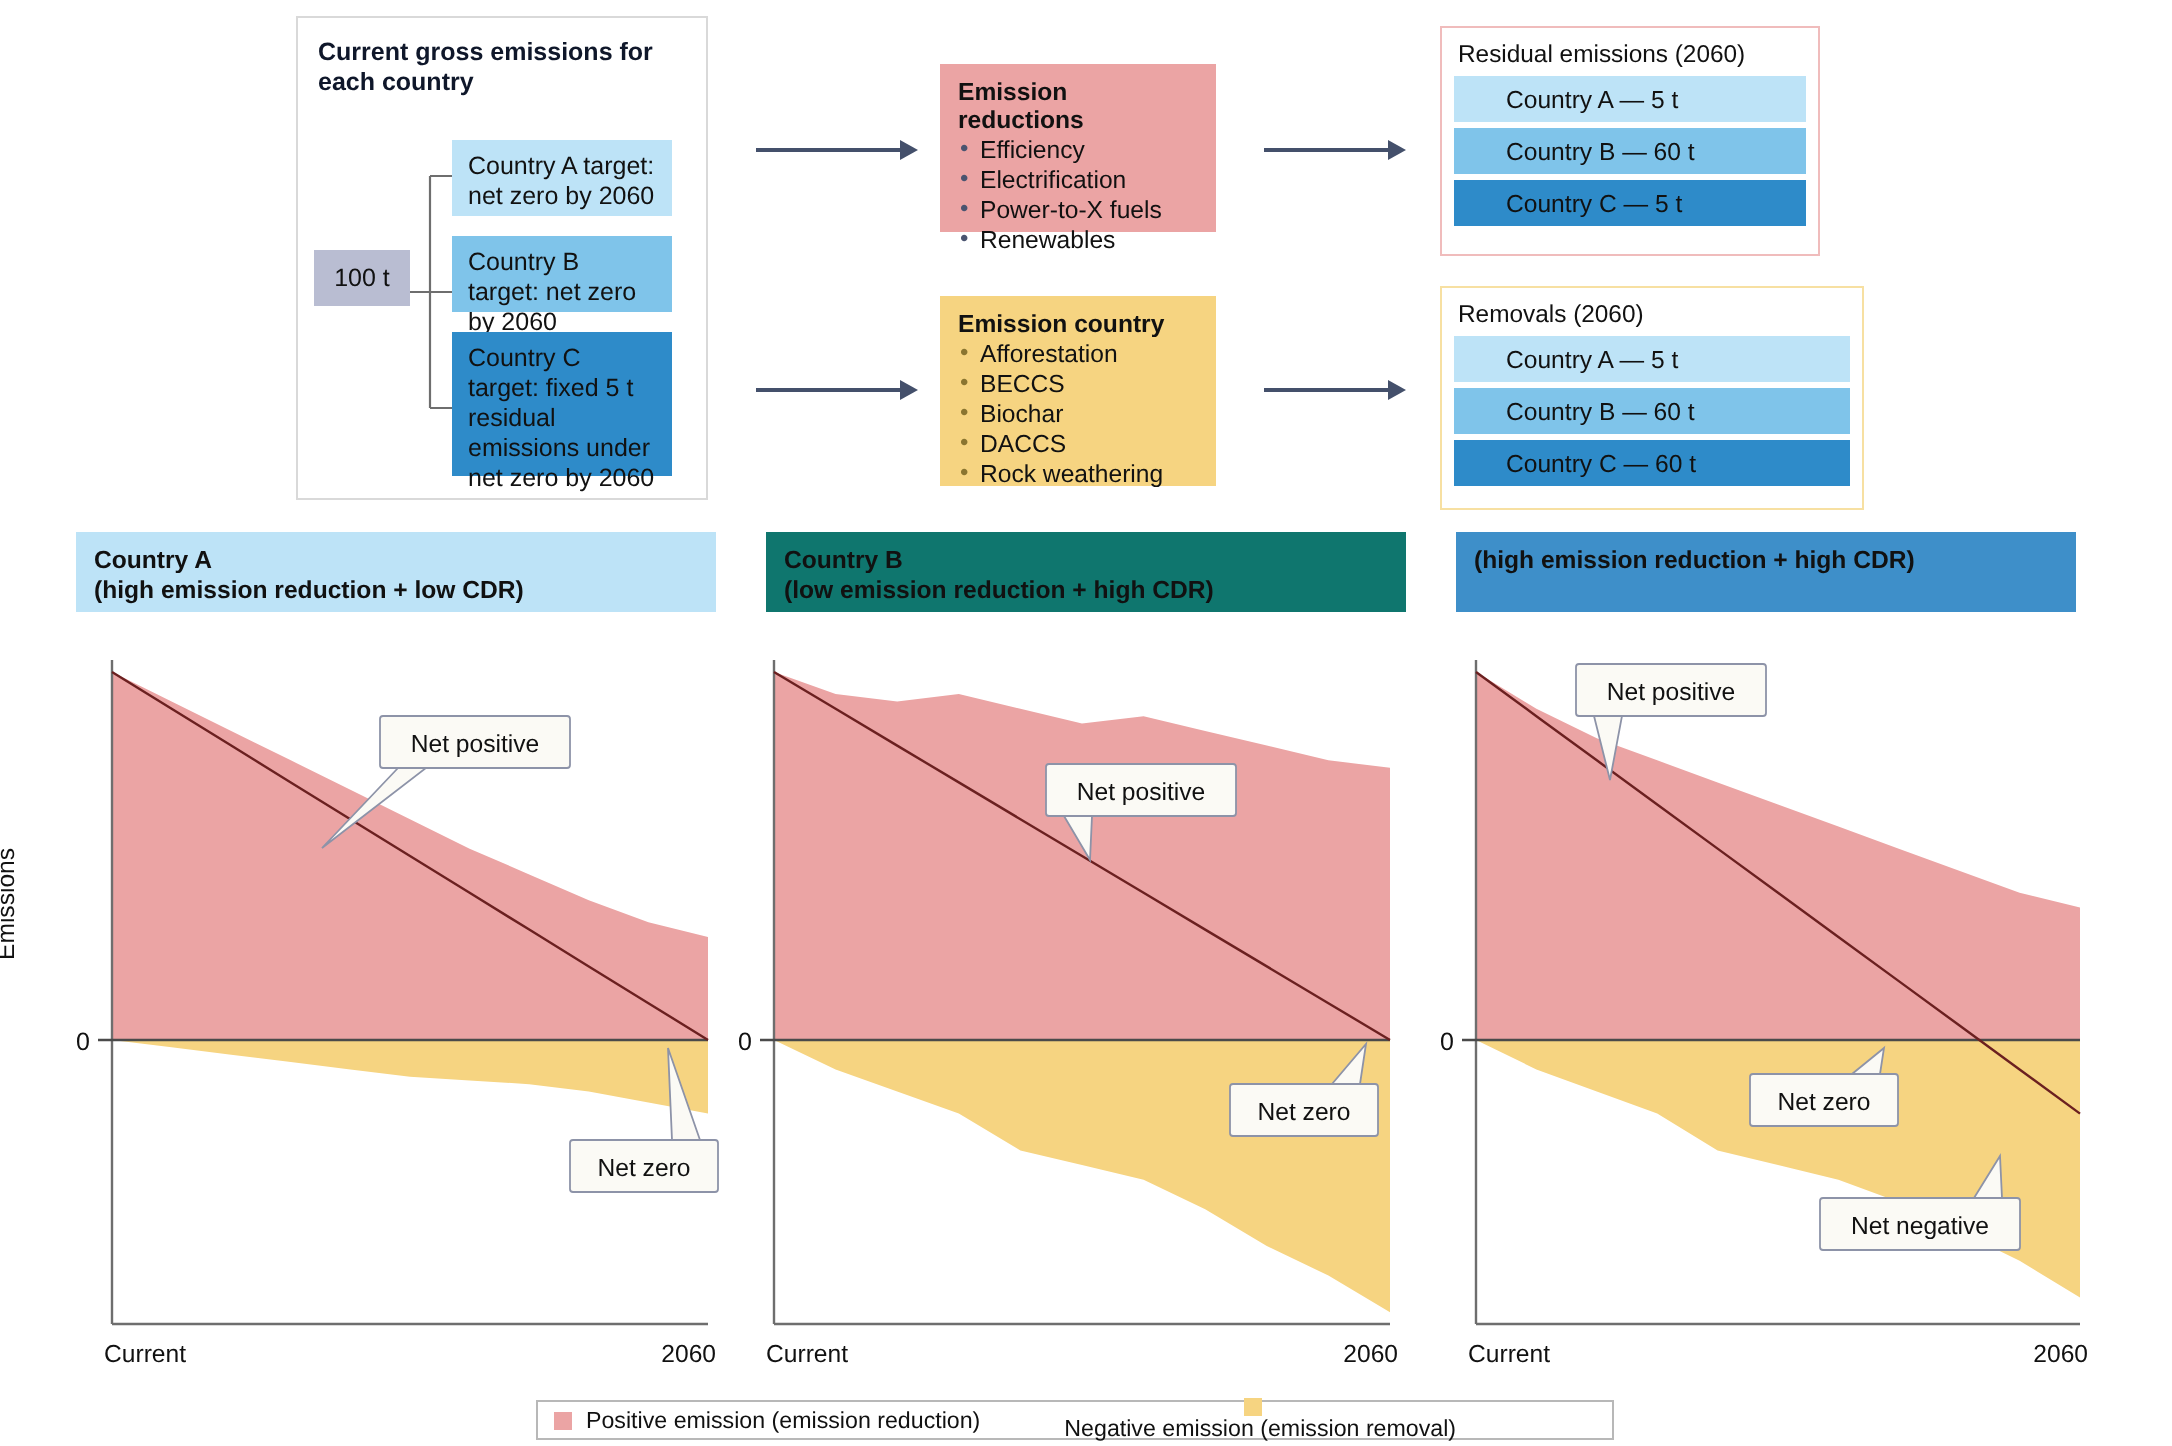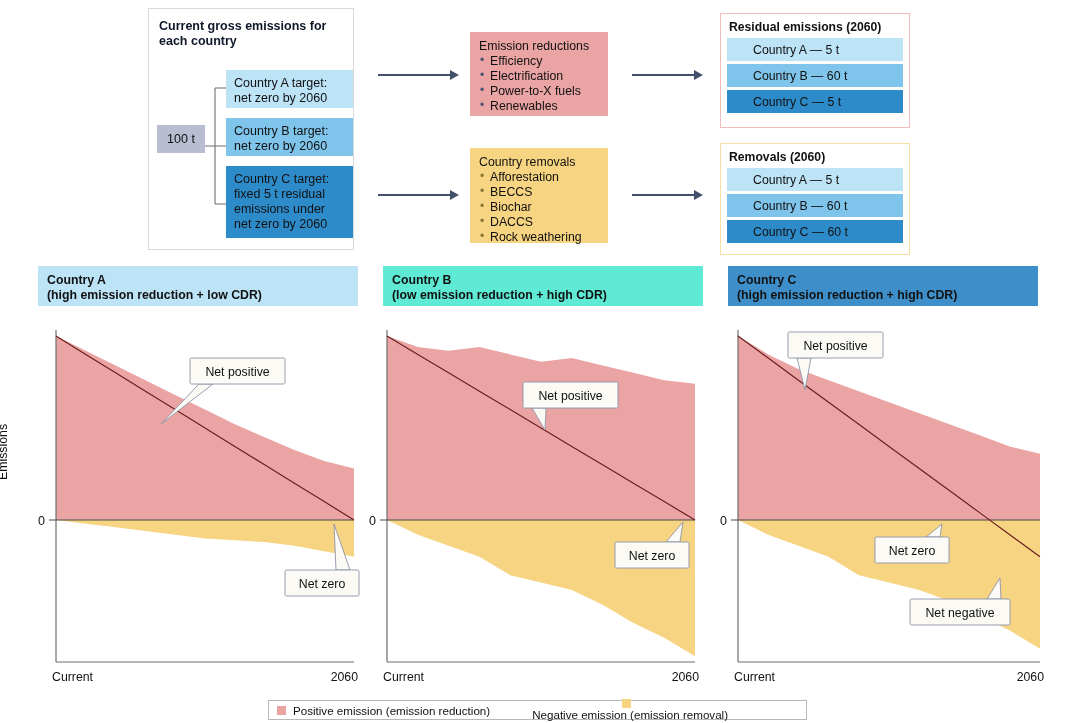--- a/index.html
+++ b/index.html
@@ -21,21 +21,21 @@
   #gross-title{
     position:absolute;left:10px;top:10px;width:188px;
     font-size:12.5px;font-weight:bold;line-height:15px;color:#0f172a;
   }
   #ton-box{
     left:157px;top:125px;width:48px;height:28px;
     background:#b9bdd2;display:flex;align-items:center;justify-content:center;
     font-size:12.5px;color:#111;
   }
   .country-box{
-    left:226px;width:127px;box-sizing:border-box;
+    left:226px;width:110px;box-sizing:border-box;
     padding:6px 8px;font-size:12.5px;line-height:15px;color:#111;
   }
   #cbox-a{top:70px;height:38px;background:#bde3f7;}
   #cbox-b{top:118px;height:38px;background:#7fc4ea;}
   #cbox-c{top:166px;height:72px;background:#2e8bc9;}
 
   
   #bracket{left:205px;top:86px;width:24px;height:120px;}
 
   
@@ -48,55 +48,55 @@
 
   
   #red-box{
     left:470px;top:32px;width:138px;height:84px;
     background:#eba4a4;box-sizing:border-box;padding:7px 9px;
   }
   #yellow-box{
     left:470px;top:148px;width:138px;height:95px;
     background:#f6d481;box-sizing:border-box;padding:7px 9px;
   }
-  .box-head{font-size:12.3px;font-weight:normal;color:#111;margin:0 0 1px 0;}
+  .box-head{font-size:12.3px;font-weight:bold;color:#111;margin:0 0 1px 0;}
   ul.bullets{margin:0;padding:0;list-style:none;}
   ul.bullets li{
     font-size:12.3px;line-height:15px;color:#111;padding-left:11px;position:relative;
   }
   ul.bullets li:before{
     content:"•";position:absolute;left:1px;top:-1px;color:#4a5470;font-size:12px;
   }
   #yellow-box ul.bullets li:before{color:#8a7530;}
 
   
   #residual-panel{
     left:720px;top:13px;width:190px;height:115px;
     border:1.5px solid #f0bcbc;background:#fff;box-sizing:border-box;padding:5px 6px;
   }
   #removals-panel{
-    left:720px;top:143px;width:190px;height:112px;
+    left:720px;top:143px;width:212px;height:112px;
     border:1.5px solid #f7e0a2;background:#fff;box-sizing:border-box;padding:5px 6px;
   }
-  .panel-title{font-size:12.2px;font-weight:bold;color:#111;margin:1px 0 4px 2px;}
+  .panel-title{font-size:12.2px;font-weight:normal;color:#111;margin:1px 0 4px 2px;}
   .res-row{
     width:100%;box-sizing:border-box;height:23px;margin-bottom:3px;
     display:flex;align-items:center;padding-left:26px;font-size:12.3px;color:#111;
   }
   .sw-a{background:#bde3f7;}
   .sw-b{background:#7fc4ea;}
   .sw-c{background:#2e8bc9;}
 
   
   .chart-head{
     box-sizing:border-box;padding:7px 9px 0 9px;
     font-size:12.3px;font-weight:bold;line-height:15px;color:#111;
   }
   #head-a{left:38px;top:266px;width:320px;height:40px;background:#bde3f7;}
-  #head-b{left:383px;top:266px;width:320px;height:40px;background:#5eead4;}
+  #head-b{left:383px;top:266px;width:320px;height:40px;background:#0f766e;}
   #head-c{left:728px;top:266px;width:310px;height:40px;background:#3e8fc9;}
 
   
   .chart-svg{display:block;}
   #svg-a{left:20px;top:312px;}
   #svg-b{left:365px;top:312px;}
   #svg-c{left:710px;top:312px;}
 
   .ylabel{
     left:-4px;top:480px;
@@ -154,21 +154,21 @@
   <div class="box-head">Emission reductions</div>
   <ul class="bullets">
     <li>Efficiency</li>
     <li>Electrification</li>
     <li>Power-to-X fuels</li>
     <li>Renewables</li>
   </ul>
 </div>
 
 <div class="abs" id="yellow-box">
-  <div class="box-head">Country removals</div>
+  <div class="box-head">Emission country</div>
   <ul class="bullets">
     <li>Afforestation</li>
     <li>BECCS</li>
     <li>Biochar</li>
     <li>DACCS</li>
     <li>Rock weathering</li>
   </ul>
 </div>
 
 <div class="abs" id="residual-panel">
@@ -187,21 +187,20 @@
 
 <div class="abs chart-head" id="head-a">
   <div>Country A</div>
   <div>(high emission reduction + low CDR)</div>
 </div>
 <div class="abs chart-head" id="head-b">
   <div>Country B</div>
   <div>(low emission reduction + high CDR)</div>
 </div>
 <div class="abs chart-head" id="head-c">
-  <div>Country C</div>
   <div>(high emission reduction + high CDR)</div>
 </div>
 
 <div class="abs ylabel">Emissions</div>
 
 <svg class="abs chart-svg" id="svg-a" width="350" height="375">
     <path d="M36,24 L65.8,38.72 L95.6,53.44 L125.39999999999999,68.16 L155.2,82.88 L185,97.60000000000001 L214.79999999999998,112.32 L244.6,125.2 L274.4,138.07999999999998 L304.2,149.12 L334,156.48 L334,208 L36,208 Z" fill="#eba4a4" stroke="none"></path>
     <path d="M36,208 L36,208 L65.8,211.68 L95.6,215.36 L125.39999999999999,219.04 L155.2,222.72 L185,226.4 L214.79999999999998,228.24 L244.6,230.07999999999998 L274.4,233.76 L304.2,239.28 L334,244.8 L334,208 Z" fill="#f6d481" stroke="none"></path>
     <line x1="36" y1="18" x2="36" y2="350" stroke="#6e6e6e" stroke-width="1.2"></line>
     <line x1="36" y1="350" x2="334" y2="350" stroke="#6e6e6e" stroke-width="1.2"></line>

